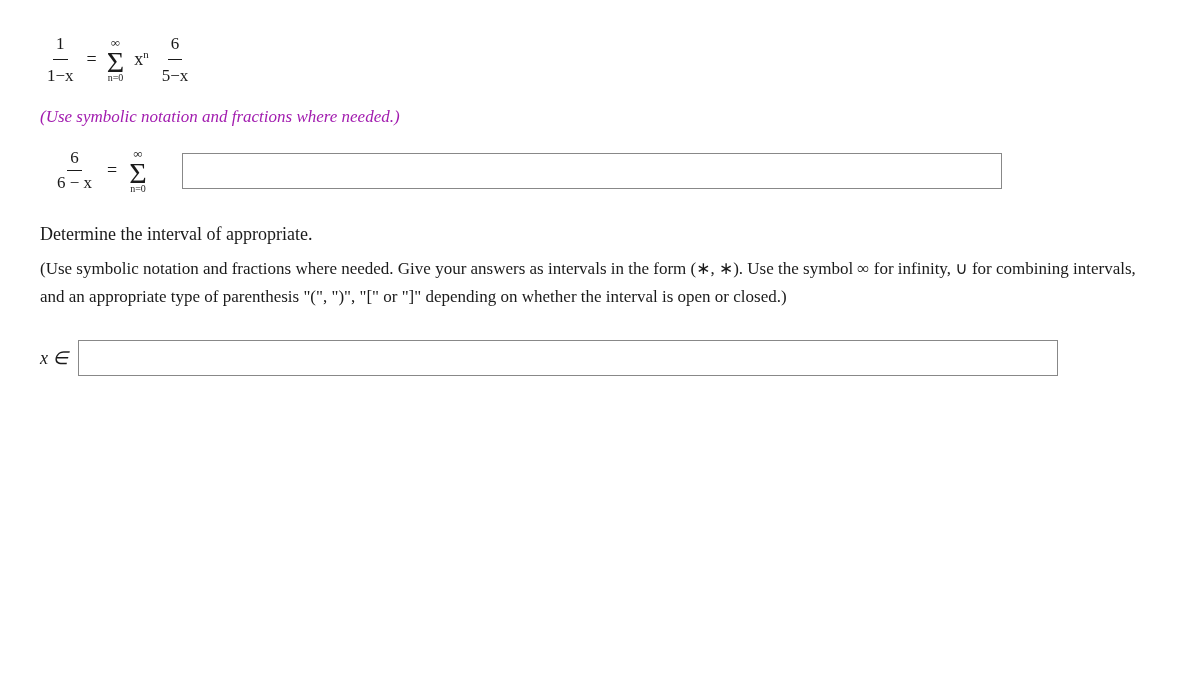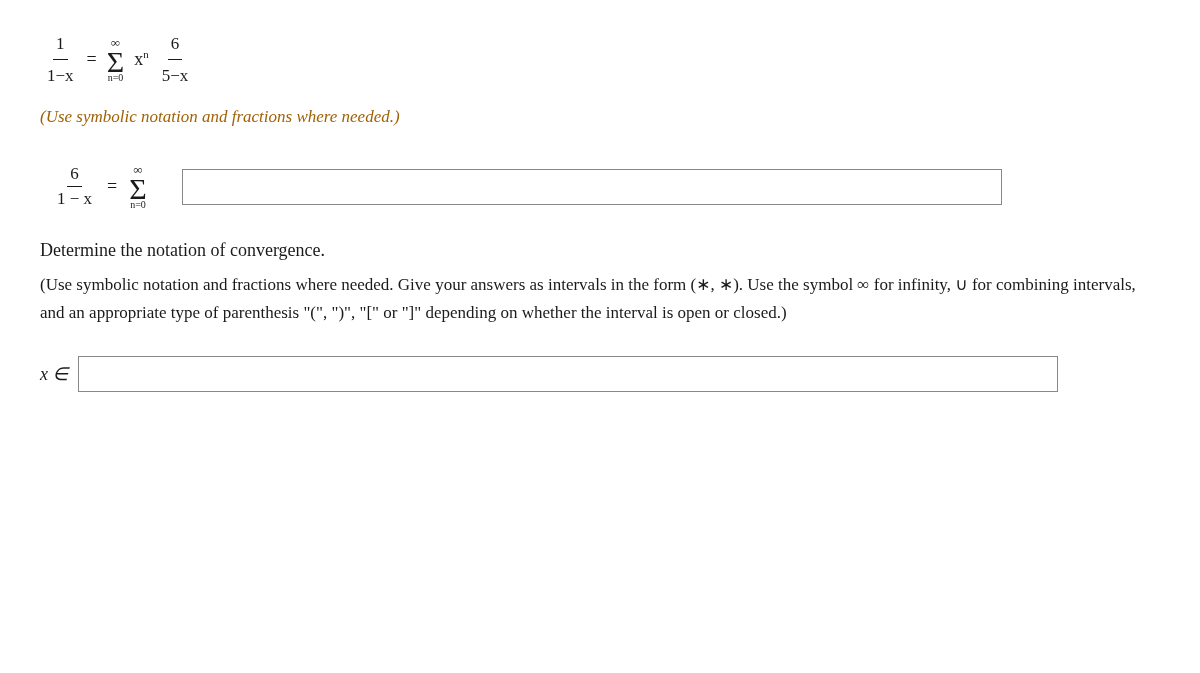--- a/index.html
+++ b/index.html
@@ -76,22 +76,22 @@
 
     .sigma-sub {
       font-size: 10px;
       line-height: 1;
       margin-top: -4px;
     }
 
     .hint-text {
       font-style: italic;
       font-size: 17px;
-      margin-bottom: 36px;
-      color: #a16207;
+      margin-bottom: 20px;
+      color: #a21caf;
     }
 
     .answer-row {
       display: flex;
       align-items: center;
       gap: 12px;
       margin: 20px 0 30px 10px;
     }
 
     .answer-lhs {
@@ -177,35 +177,35 @@
   </div>
 </div>
 
 <div class="hint-text">(Use symbolic notation and fractions where needed.)</div>
 
 <div class="answer-row">
   <div class="answer-lhs">
 
     <span class="fraction">
       <span class="numerator">6</span>
-      <span class="denominator">1 − x</span>
+      <span class="denominator">6 − x</span>
     </span>
 
     <span class="equals-sign">=</span>
 
     <span class="sigma-container">
       <span class="sigma-sup">∞</span>
       <span class="sigma-symbol">Σ</span>
       <span class="sigma-sub">n=0</span>
     </span>
   </div>
 
   <input type="text" class="answer-input" placeholder="" style="">
 </div>
 
-<div class="section-title" style="margin-bottom: 10px;">Determine the notation of convergence.</div>
+<div class="section-title" style="margin-bottom: 10px;">Determine the interval of appropriate.</div>
 
 <div class="instruction-text">(Use symbolic notation and fractions where needed. Give your answers as intervals in the form (∗, ∗). Use the symbol ∞ for infinity, ∪ for combining intervals, and an appropriate type of parenthesis "(", ")", "[" or "]" depending on whether the interval is open or closed.)</div>
 
 <div class="x-member-row">
   <span class="x-member-label">x ∈</span>
   <input type="text" class="answer-input" style="max-width: 980px;" placeholder="">
 </div>
 
 </body></html>

